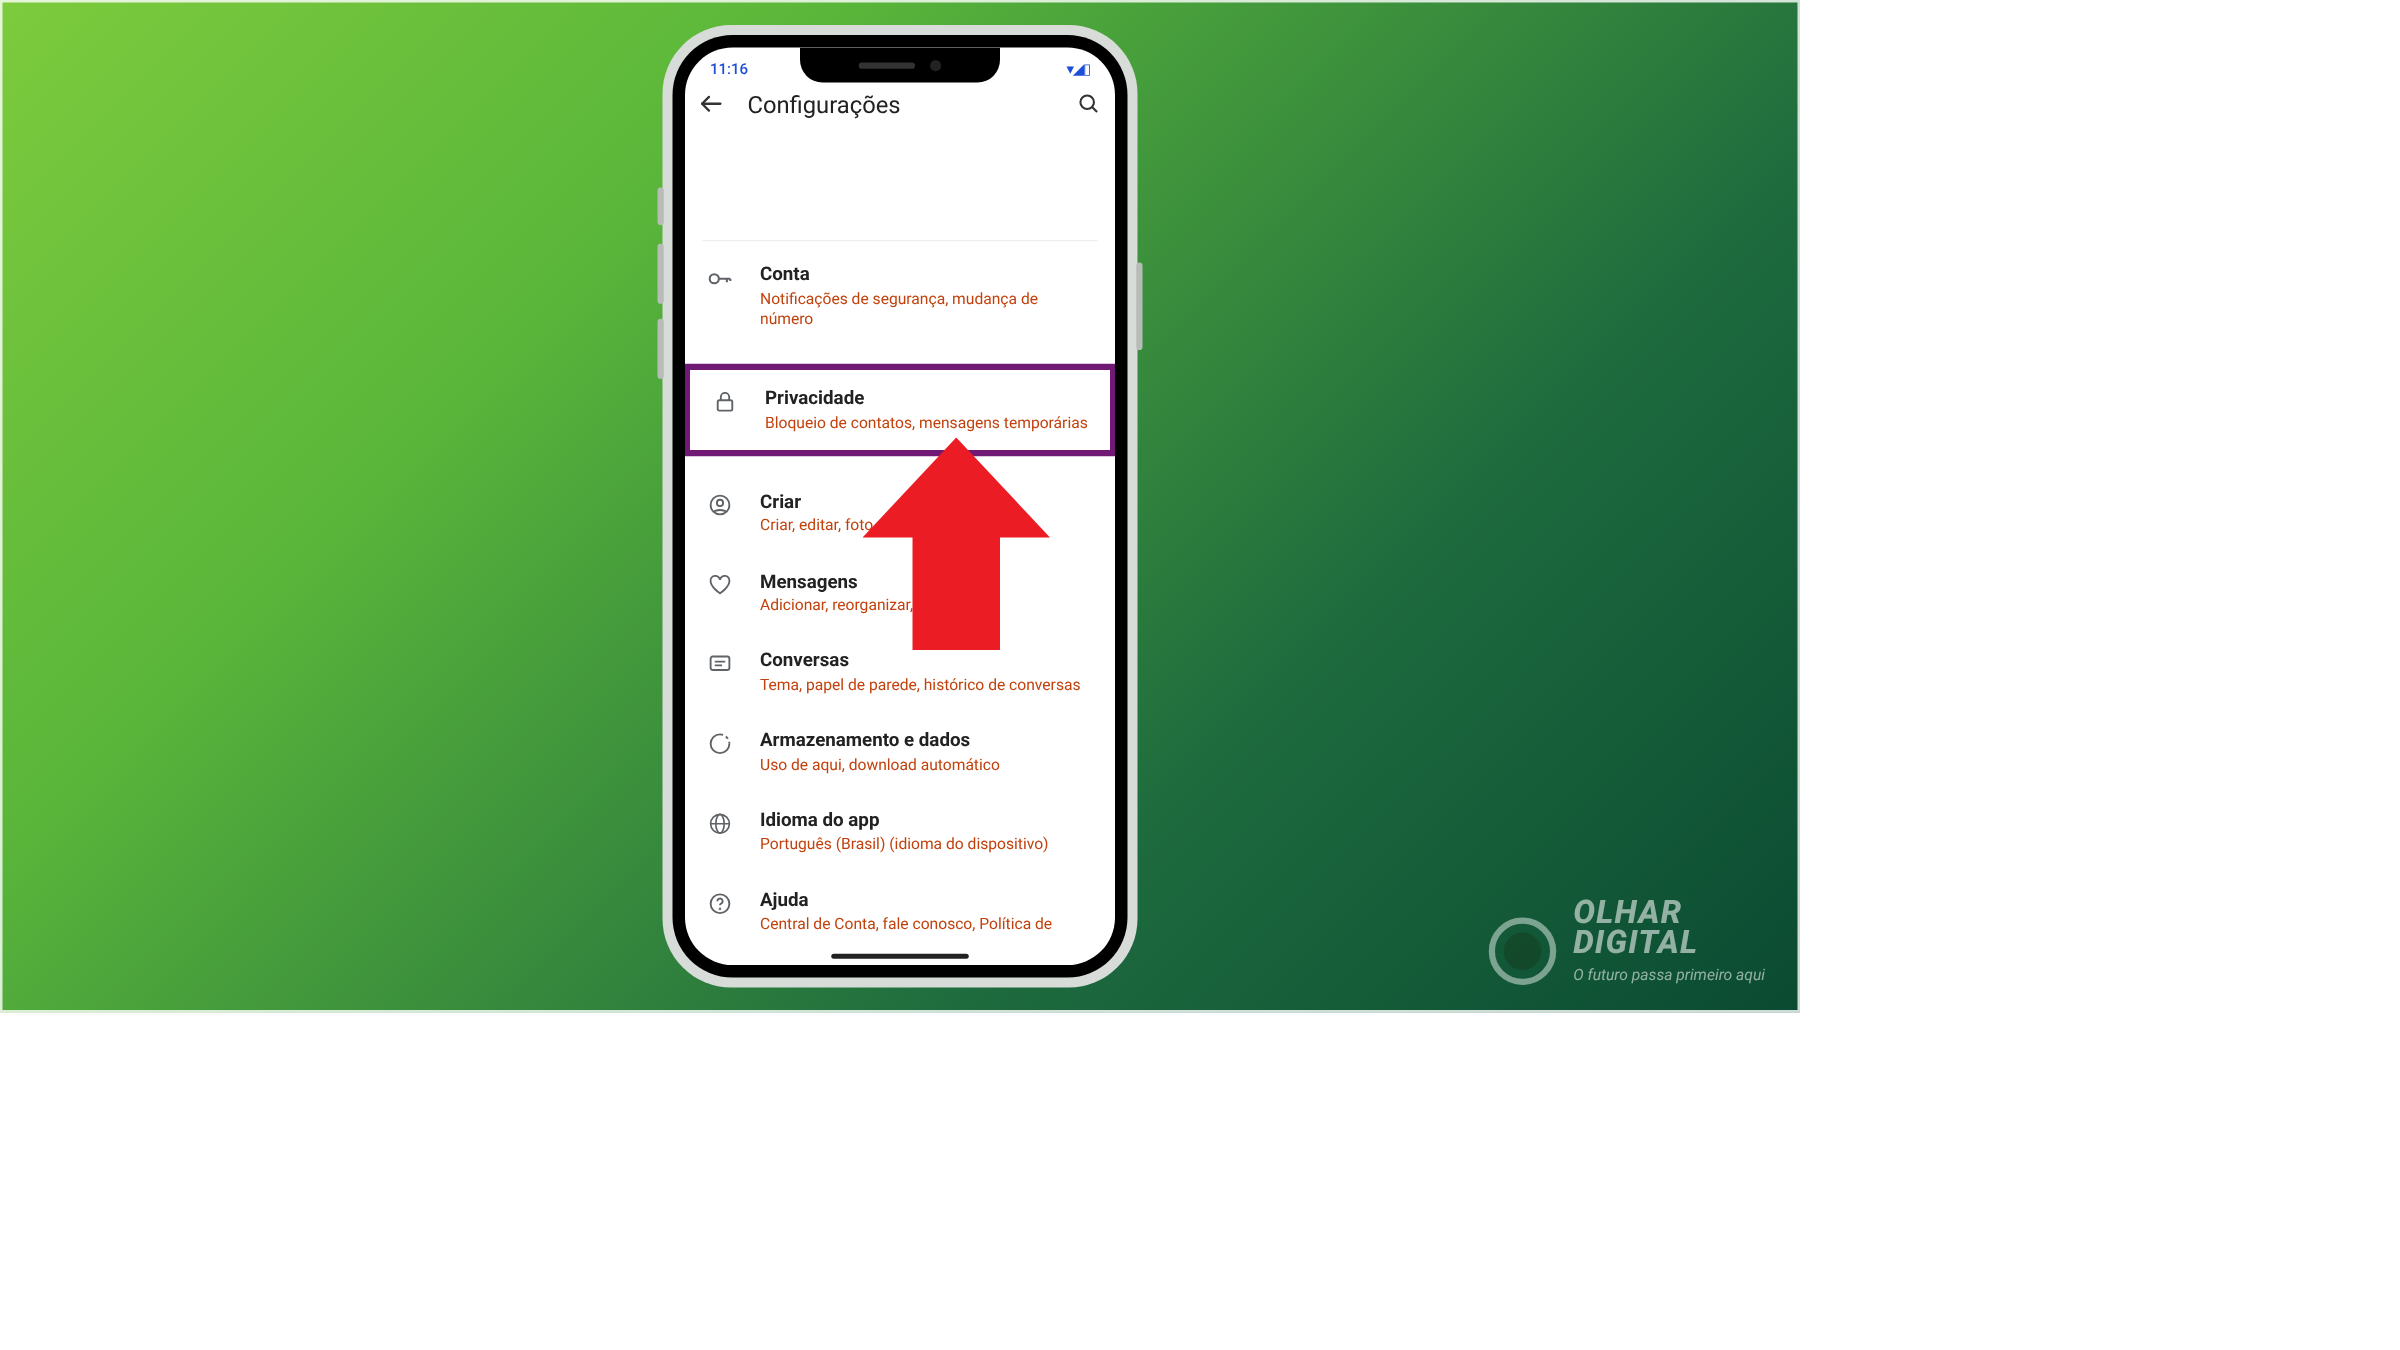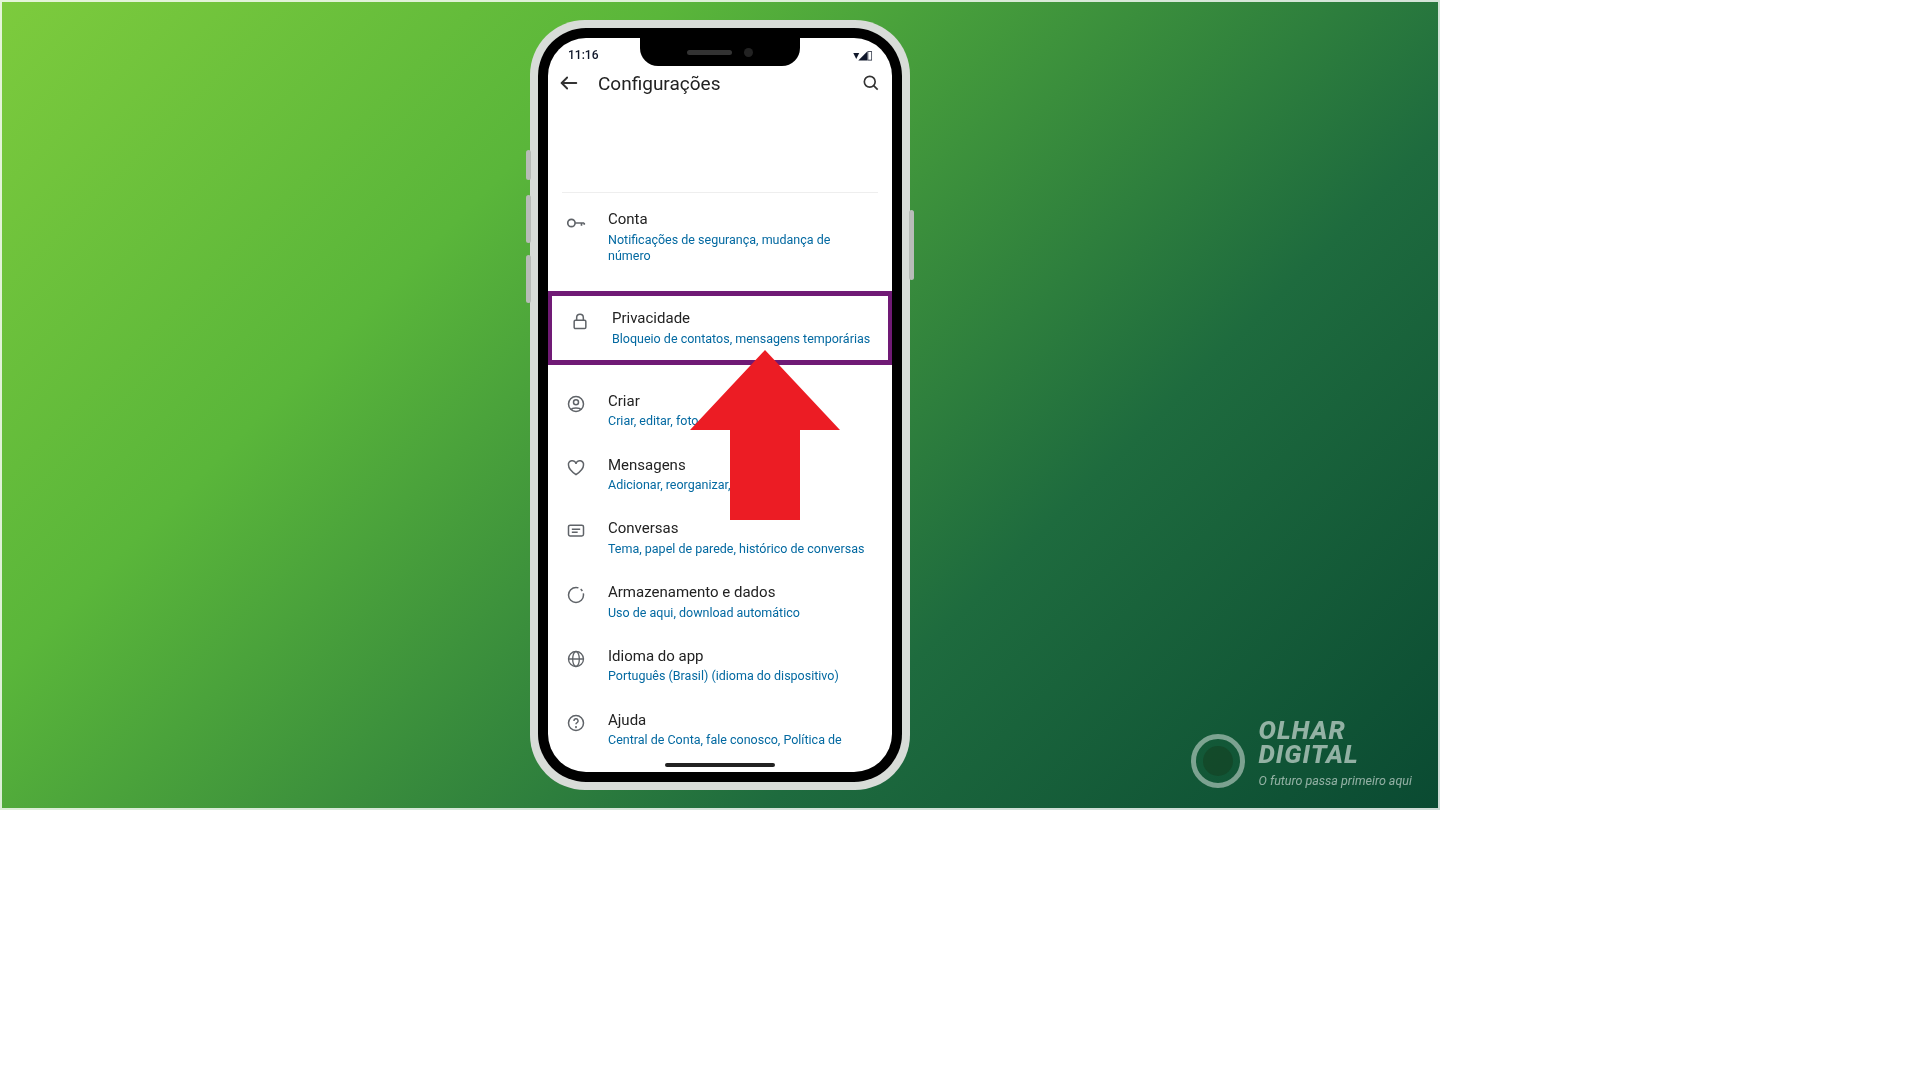--- a/index.html
+++ b/index.html
@@ -10,36 +10,36 @@
   .phone-inner{width:100%;height:100%;background:#000;border-radius:48px;padding:10px;box-sizing:border-box;position:relative;}
   .side-btn{position:absolute;background:#b8bcb8;border-radius:3px;}
   .sb1{left:-4px;top:130px;width:5px;height:30px;}
   .sb2{left:-4px;top:175px;width:5px;height:48px;}
   .sb3{left:-4px;top:235px;width:5px;height:48px;}
   .sb4{right:-4px;top:190px;width:5px;height:70px;}
   .screen{width:100%;height:100%;background:#fff;border-radius:38px;overflow:hidden;position:relative;}
   .notch{position:absolute;top:0;left:50%;transform:translateX(-50%);width:160px;height:28px;background:#000;border-bottom-left-radius:18px;border-bottom-right-radius:18px;z-index:5;display:flex;align-items:center;justify-content:center;gap:12px;}
   .speaker{width:45px;height:5px;background:#333;border-radius:3px;}
   .cam{width:9px;height:9px;background:#222;border-radius:50%;}
-  .status{height:34px;display:flex;align-items:center;padding:0 20px;font-size:12px;color:#0f172a;font-weight:500;justify-content:flex-end;}
+  .status{height:34px;display:flex;align-items:center;padding:0 20px;font-size:12px;color:#1d4ed8;font-weight:500;justify-content:flex-end;}
   .status-left{flex:0 0 80px;}
   .status-right{flex:0 0 80px;text-align:right;letter-spacing:-1px;}
   .status-mid{flex:1;}
   .appbar{height:48px;display:flex;padding:0 10px;gap:18px;}
   .appbar .title{font-size:19px;color:#222;font-weight:400;}
   .appbar .grow{flex:1;}
   .ic{width:22px;height:22px;display:inline-flex;align-items:center;justify-content:center;color:#444;}
   .gap{height:72px;border-bottom:1px solid #eee;margin:0 14px;}
   .list{padding-top:4px;}
   .item{display:flex;align-items:flex-start;padding:13px 16px 13px 16px;gap:20px;position:relative;}
   .item.highlight{border:5px solid #701a75;margin:14px -1px;}
   .ic-wrap{width:24px;display:flex;justify-content:center;padding-top:2px;color:#5f6368;}
   .txt{flex:1;min-width:0;}
-  .t1{font-size:15px;color:#222;line-height:1.3;}
-  .t2{font-size:12.5px;color:#0369a1;line-height:1.3;margin-top:2px;}
+  .t1{font-size:15px;color:#222;line-height:1.3;font-weight:bold;}
+  .t2{font-size:12.5px;color:#c2410c;line-height:1.3;margin-top:2px;}
   .home-ind{position:absolute;bottom:5px;left:50%;transform:translateX(-50%);width:110px;height:4px;background:#222;border-radius:3px;}
   
   .arrow{position:absolute;width:150px;height:170px;left:50%;top:350px;transform:translateX(-20%);pointer-events:none;}
   
   .wm{position:absolute;right:28px;bottom:22px;color:rgba(255,255,255,.55);display:flex;align-items:flex-end;gap:14px;}
   .wm-logo{width:54px;height:54px;border:5px solid rgba(255,255,255,.45);border-radius:50%;position:relative;box-sizing:border-box;}
   .wm-logo::after{content:"";position:absolute;inset:7px;border-radius:50%;background:rgba(20,60,30,.5);}
   .wm-txt1{font-size:26px;font-weight:800;font-style:italic;letter-spacing:1px;line-height:.95;}
   .wm-txt2{font-size:12.5px;font-style:italic;margin-top:6px;}
   svg{display:block;}

